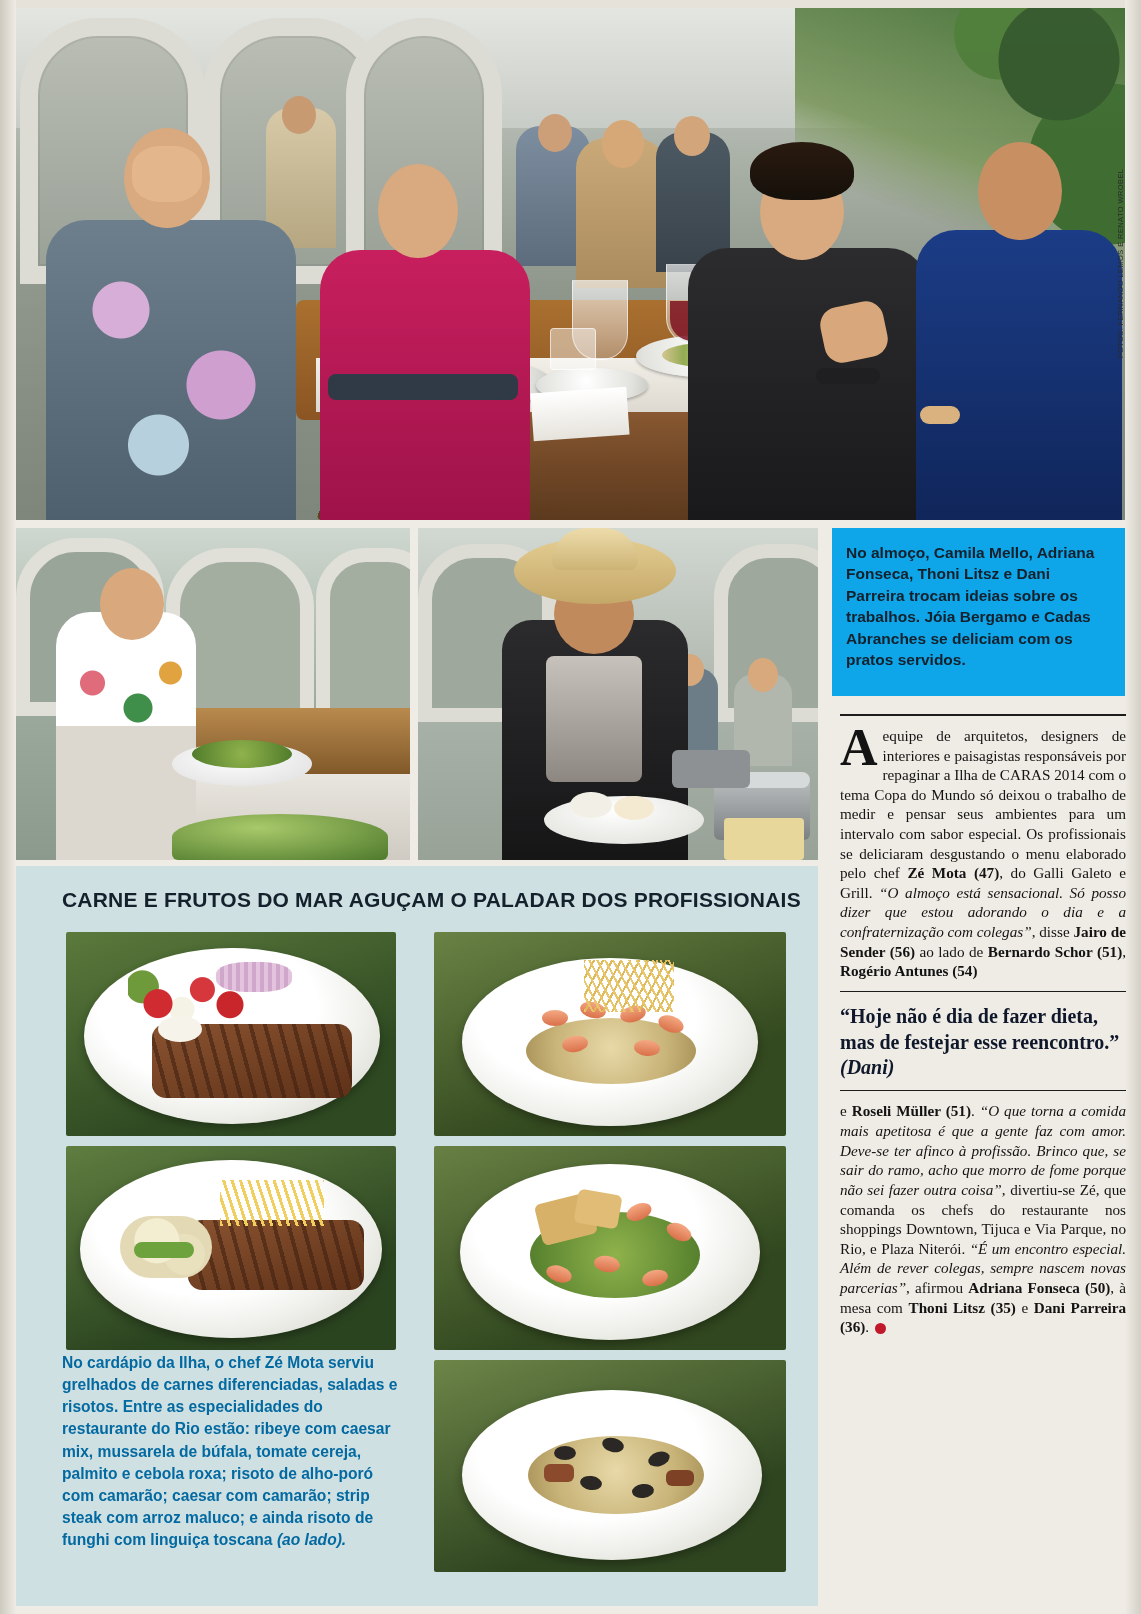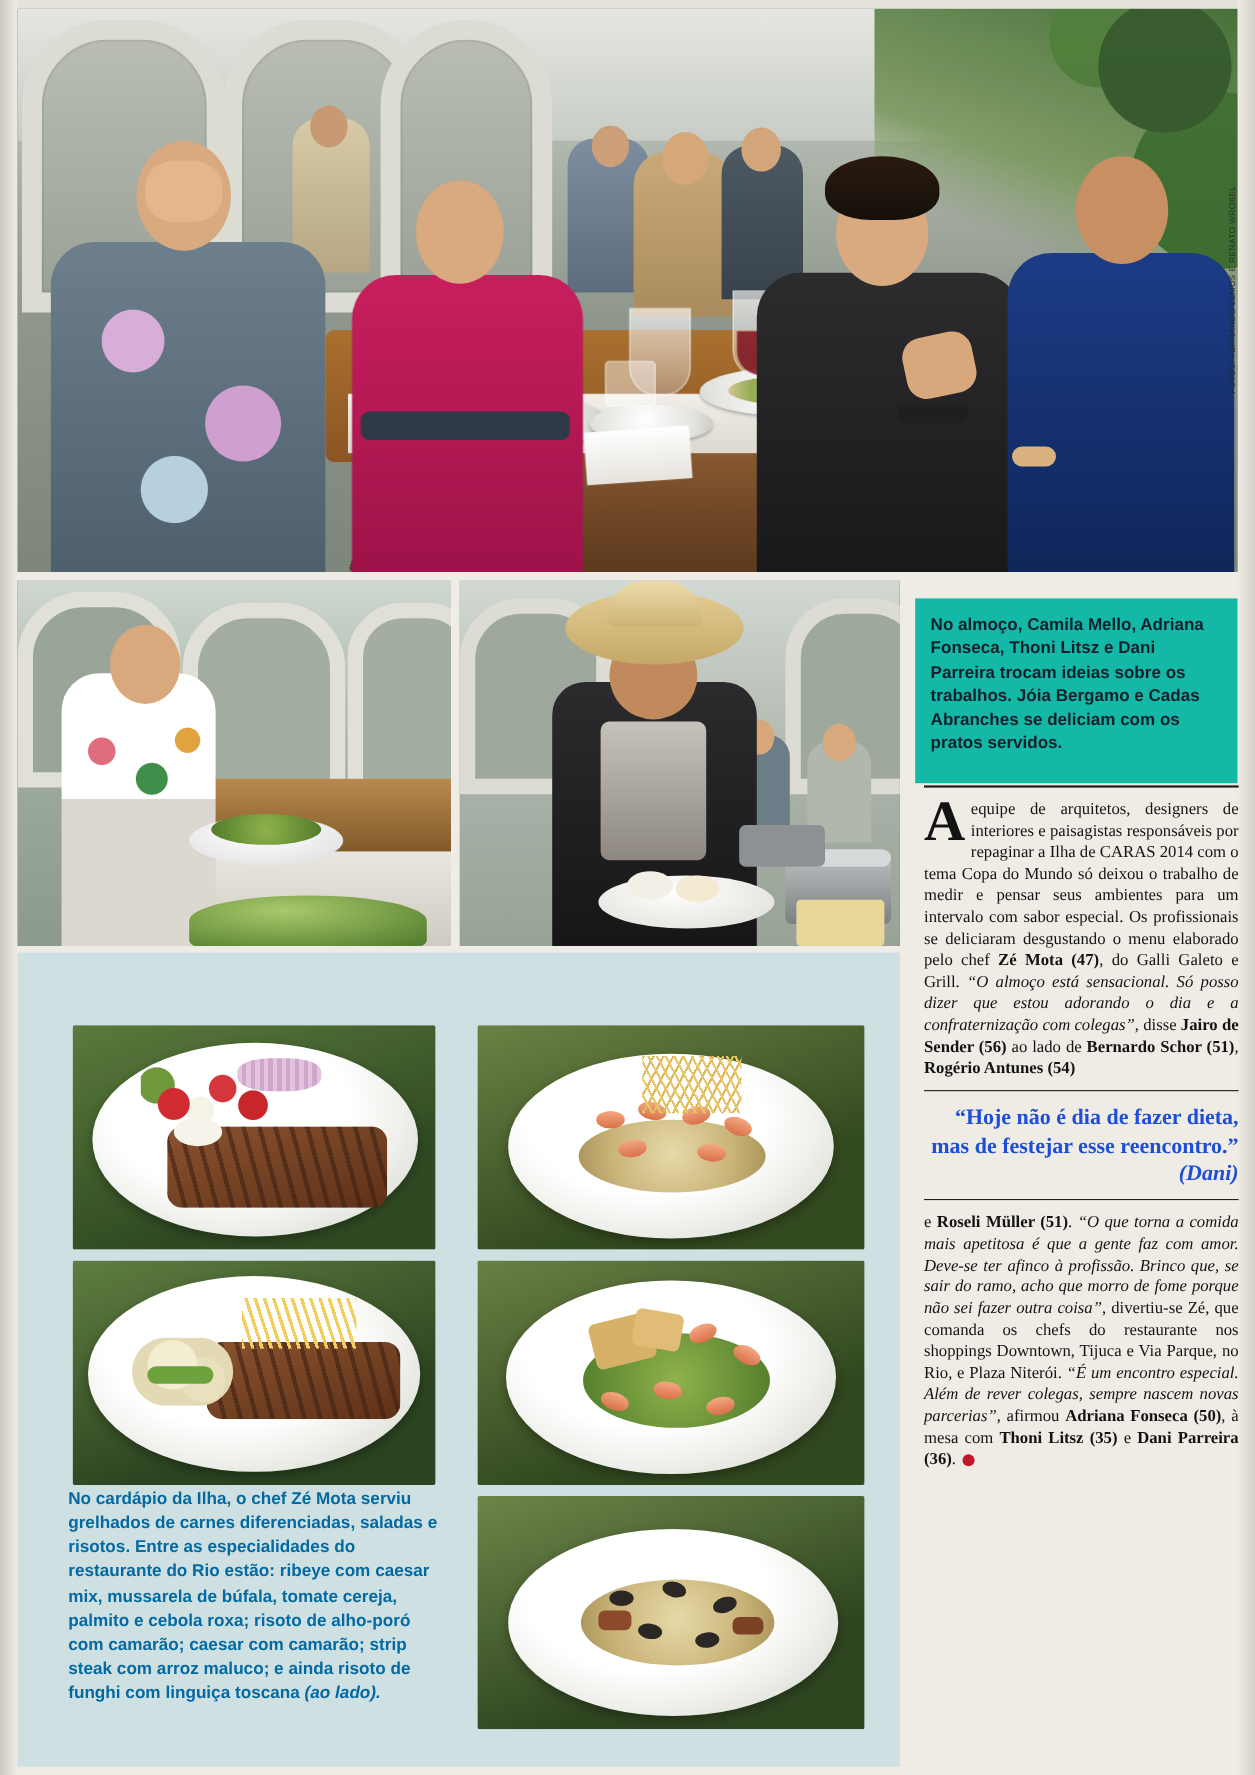--- a/index.html
+++ b/index.html
@@ -83,22 +83,22 @@
 
   
   #photo2{left:16px;top:528px;width:394px;height:332px;}
   #photo2 .bg{position:absolute;inset:0;background:linear-gradient(180deg,#cfd8d0,#9aa99b 55%,#8b9a8d);}
   #photo3{left:418px;top:528px;width:400px;height:332px;}
   #photo3 .bg{position:absolute;inset:0;background:linear-gradient(180deg,#d2d8d2,#a7b0a6 60%,#98a297);}
 
   
   #caption-box{
     position:absolute;left:832px;top:528px;width:293px;height:168px;
-    background:#14b8a6;
-    padding:14px 14px 0 14px;box-sizing:border-box;margin-top:16px;
+    background:#0ea5e9;
+    padding:14px 14px 0 14px;box-sizing:border-box;
   }
   #caption-box p{
     margin:0;font-family:"Liberation Sans",sans-serif;font-weight:bold;
     font-size:15.5px;line-height:1.38;color:#14212c;
   }
 
   
   #photo-credit{
     position:absolute;left:1116px;top:358px;
     transform:rotate(-90deg);transform-origin:left top;
@@ -171,22 +171,22 @@
   }
   #col p.body{ -webkit-hyphens:auto;hyphens:auto; }
   #col .dropcap{
     float:left;font-size:52px;line-height:40px;font-weight:bold;
     padding:2px 5px 0 0;font-family:"Liberation Serif",serif;
   }
   #col .smallcaps{font-variant:small-caps;}
   #col b{font-weight:bold;}
   #col i{font-style:italic;}
   #pull{
-    margin:12px 0 10px 0;text-align:right;
-    font-size:20px;line-height:1.26;font-weight:bold;color:#1d4ed8;
+    margin:12px 0 10px 0;text-align:left;
+    font-size:20px;line-height:1.26;font-weight:bold;color:#0f172a;
     font-family:"Liberation Serif",serif;
   }
   #pull i{font-style:italic;font-weight:bold;}
   .hr-thin{height:1.5px;background:#1d1d1d;margin:10px 0 10px 0;}
   #enddot{
     display:inline-block;width:11px;height:11px;border-radius:50%;
     background:#c2182c;vertical-align:middle;margin-left:6px;
   }
   .scanfold{
     position:absolute;left:0;top:0;width:16px;height:1614px;
@@ -330,20 +330,21 @@
     <div style="position:absolute;left:296px;top:244px;width:96px;height:16px;border-radius:8px;background:#d7dadb;"></div>
     <div style="position:absolute;left:306px;top:290px;width:80px;height:42px;border-radius:4px;background:#e7d79a;"></div>
     <div style="position:absolute;left:254px;top:222px;width:78px;height:38px;border-radius:6px;background:#8d9194;"></div>
   </div>
 
   <div id="caption-box">
     <p>No almoço, Camila Mello, Adriana Fonseca, Thoni Litsz e Dani Parreira trocam ideias sobre os trabalhos. Jóia Bergamo e Cadas Abranches se deliciam com os pratos servidos.</p>
   </div>
 
   <div id="food-panel"></div>
+  <div id="headline">CARNE E FRUTOS DO MAR AGUÇAM O PALADAR DOS PROFISSIONAIS</div>
 
   <div class="dish" id="dish1">
     <div class="bg"></div>
     <div class="plate" style="left:18px;top:16px;width:296px;height:176px;"></div>
     <div class="steak" style="left:86px;top:92px;width:200px;height:74px;"></div>
     <div style="position:absolute;left:62px;top:38px;width:120px;height:56px;background:
       radial-gradient(circle at 25% 60%,#cf2b31 0 14px,transparent 15px),
       radial-gradient(circle at 62% 35%,#d6373c 0 12px,transparent 13px),
       radial-gradient(circle at 85% 62%,#c9262c 0 13px,transparent 14px),
       radial-gradient(circle at 45% 70%,#f5f2e6 0 12px,transparent 13px),

